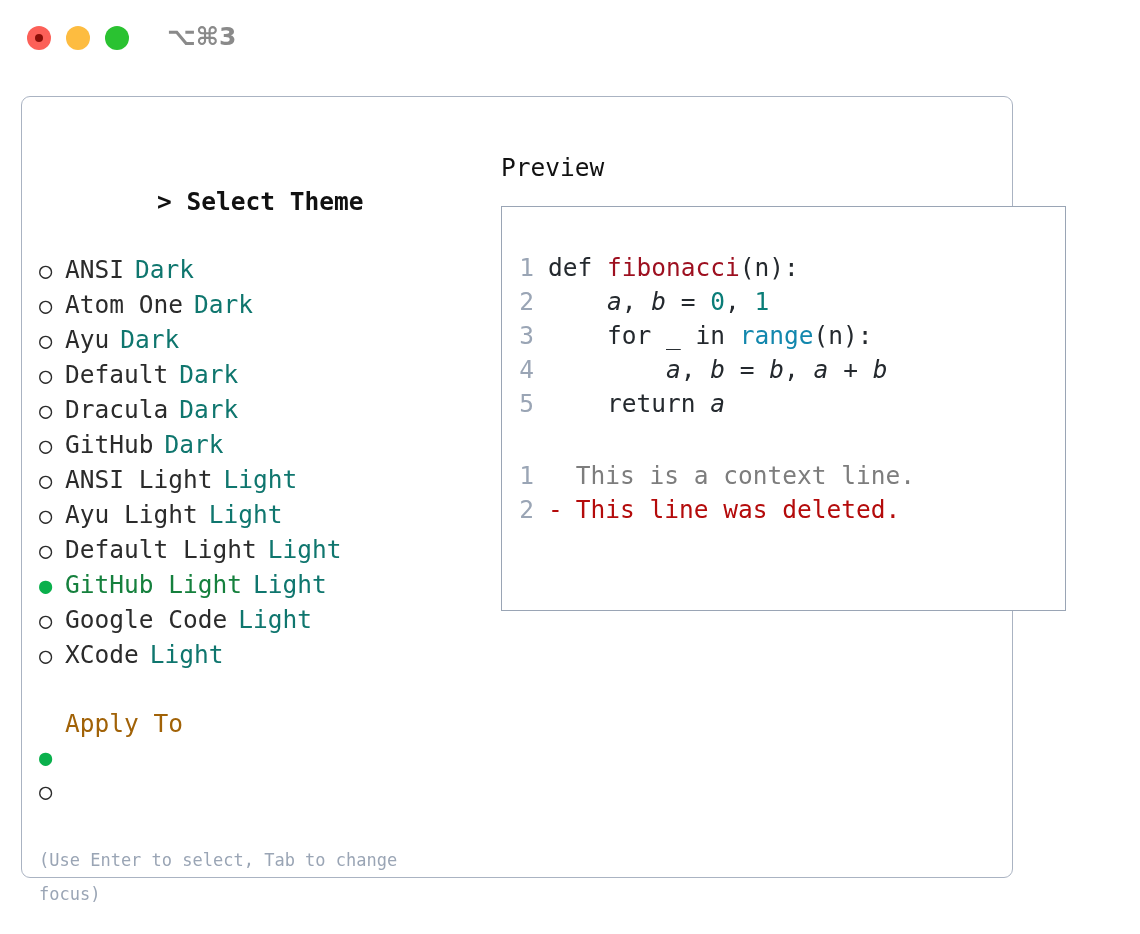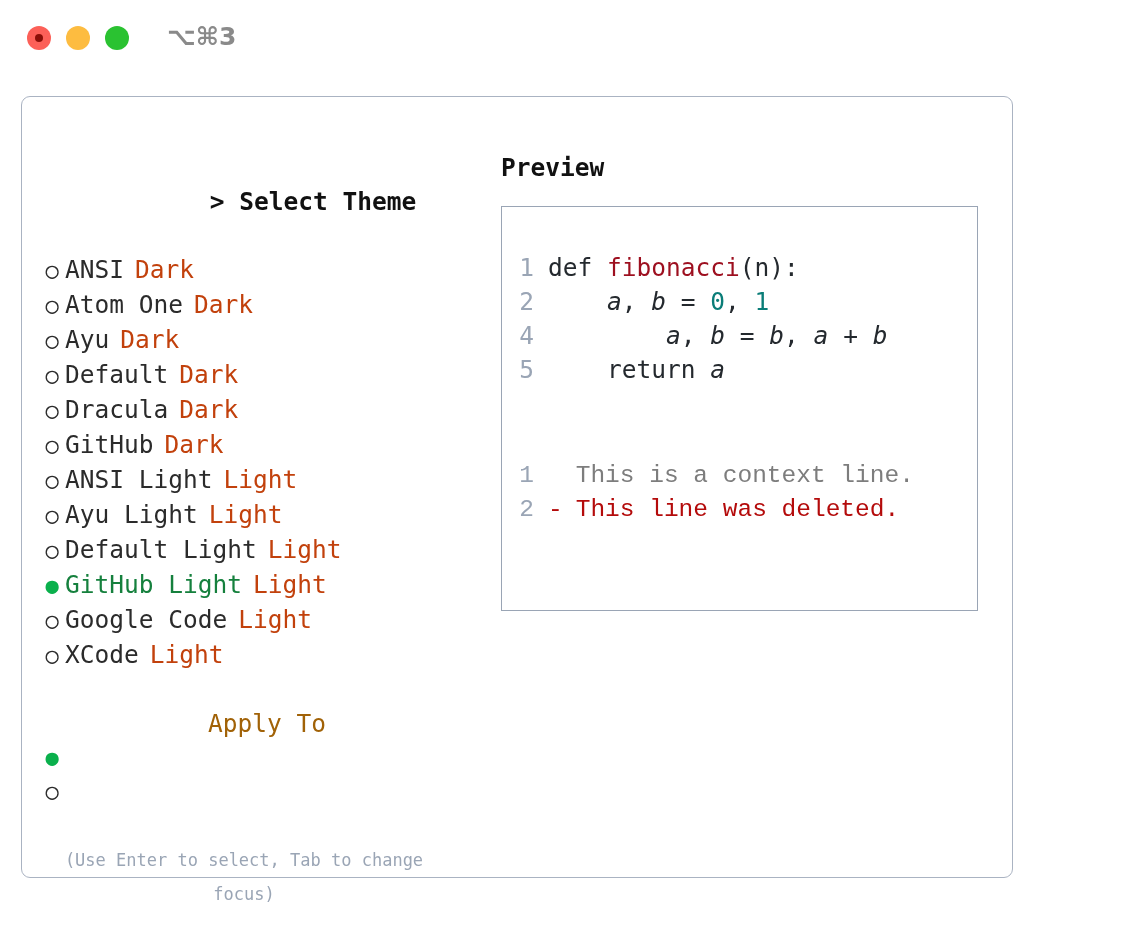--- a/index.html
+++ b/index.html
@@ -84,21 +84,20 @@
     background: #ffffff;
     box-sizing: border-box;
   }
 
   
   #theme-column {
     position: absolute;
     left: 17px;
     top: 54px;
     width: 430px;
-    text-align: center;
   }
 
   .section-title {
     font-size: 24.5px;
     font-weight: 700;
     color: #111111;
     line-height: 34px;
     white-space: pre;
   }
   .section-title .caret {
@@ -118,21 +117,21 @@
     width: 26px;
     flex: 0 0 26px;
     font-size: 22px;
     color: #2b2b2b;
     line-height: 34px;
   }
   .radio.on { color: #0ab04c; }
   .opt-label { color: #2b2b2b; }
   .option-row.selected .opt-label { color: #15803d; }
   .opt-tag {
-    color: #c2410c;
+    color: #0f766e;
     margin-left: 11px;
   }
 
   #apply-block { margin-top: 34px; }
   .apply-heading {
     font-size: 24.5px;
     color: #a16207;
     line-height: 34px;
     padding-left: 26px;
     white-space: pre;
@@ -149,28 +148,28 @@
 
   
   #preview-column {
     position: absolute;
     left: 479px;
     top: 54px;
     width: 490px;
   }
   #preview-title {
     font-size: 24.5px;
-    font-weight: 700;
+    font-weight: 400;
     color: #111111;
     line-height: 34px;
     white-space: pre;
   }
   #preview-box {
     margin-top: 21px;
-    width: 477px;
+    width: 565px;
     height: 405px;
     border: 1.8px solid #9aa5b5;
     background: #ffffff;
     box-sizing: border-box;
     position: relative;
   }
   #code-area {
     position: absolute;
     left: 16px;
     top: 44px;
@@ -195,21 +194,21 @@
   .tok-num   { color: #0a7d78; }
   .tok-var   { color: #24292e; font-style: italic; }
 
   #diff-area {
     position: absolute;
     left: 16px;
     top: 252px;
     font-size: 24.5px;
     line-height: 34px;
   }
-  .diff-line { white-space: pre; display: block; font-family: Liberation Mono, monospace; }
+  .diff-line { white-space: pre; display: block; }
   .diff-mark { display: inline-block; width: 13px; }
   .diff-ctx { color: #7d7d7d; }
   .diff-del { color: #b40b0b; }
   .diff-add { color: #12b500; }
 </style>
 </head>
 <body>
 
 <div id="app-window">
 
@@ -255,20 +254,21 @@
 
       <div id="hint-text">(Use Enter to select, Tab to change focus)</div>
     </div>
 
     <div id="preview-column">
       <div id="preview-title">Preview</div>
       <div id="preview-box">
         <div id="code-area">
             <span class="code-line"><span class="ln">1</span><span class="tok-kw">def </span><span class="tok-fn">fibonacci</span><span class="tok-plain">(n):</span></span>
             <span class="code-line"><span class="ln">2</span><span class="tok-plain">    </span><span class="tok-var">a</span><span class="tok-plain">, </span><span class="tok-var">b</span><span class="tok-plain"> = </span><span class="tok-num">0</span><span class="tok-plain">, </span><span class="tok-num">1</span></span>
+            <span class="code-line"><span class="ln">3</span><span class="tok-plain">    for _ in </span><span class="tok-builtin">range</span><span class="tok-plain">(n):</span></span>
             <span class="code-line"><span class="ln">4</span><span class="tok-plain">        </span><span class="tok-var">a</span><span class="tok-plain">, </span><span class="tok-var">b</span><span class="tok-plain"> = </span><span class="tok-var">b</span><span class="tok-plain">, </span><span class="tok-var">a</span><span class="tok-plain"> + </span><span class="tok-var">b</span></span>
             <span class="code-line"><span class="ln">5</span><span class="tok-plain">    return </span><span class="tok-var">a</span></span>
           </div>
         <div id="diff-area">
             <span class="diff-line"><span class="ln">1</span><span class="diff-mark diff-ctx"> </span><span class="diff-ctx"> </span><span class="diff-ctx">This is a context line.</span></span>
             <span class="diff-line"><span class="ln">2</span><span class="diff-mark diff-del">-</span><span class="diff-del"> </span><span class="diff-del">This line was deleted.</span></span>
           </div>
       </div>
     </div>
 

